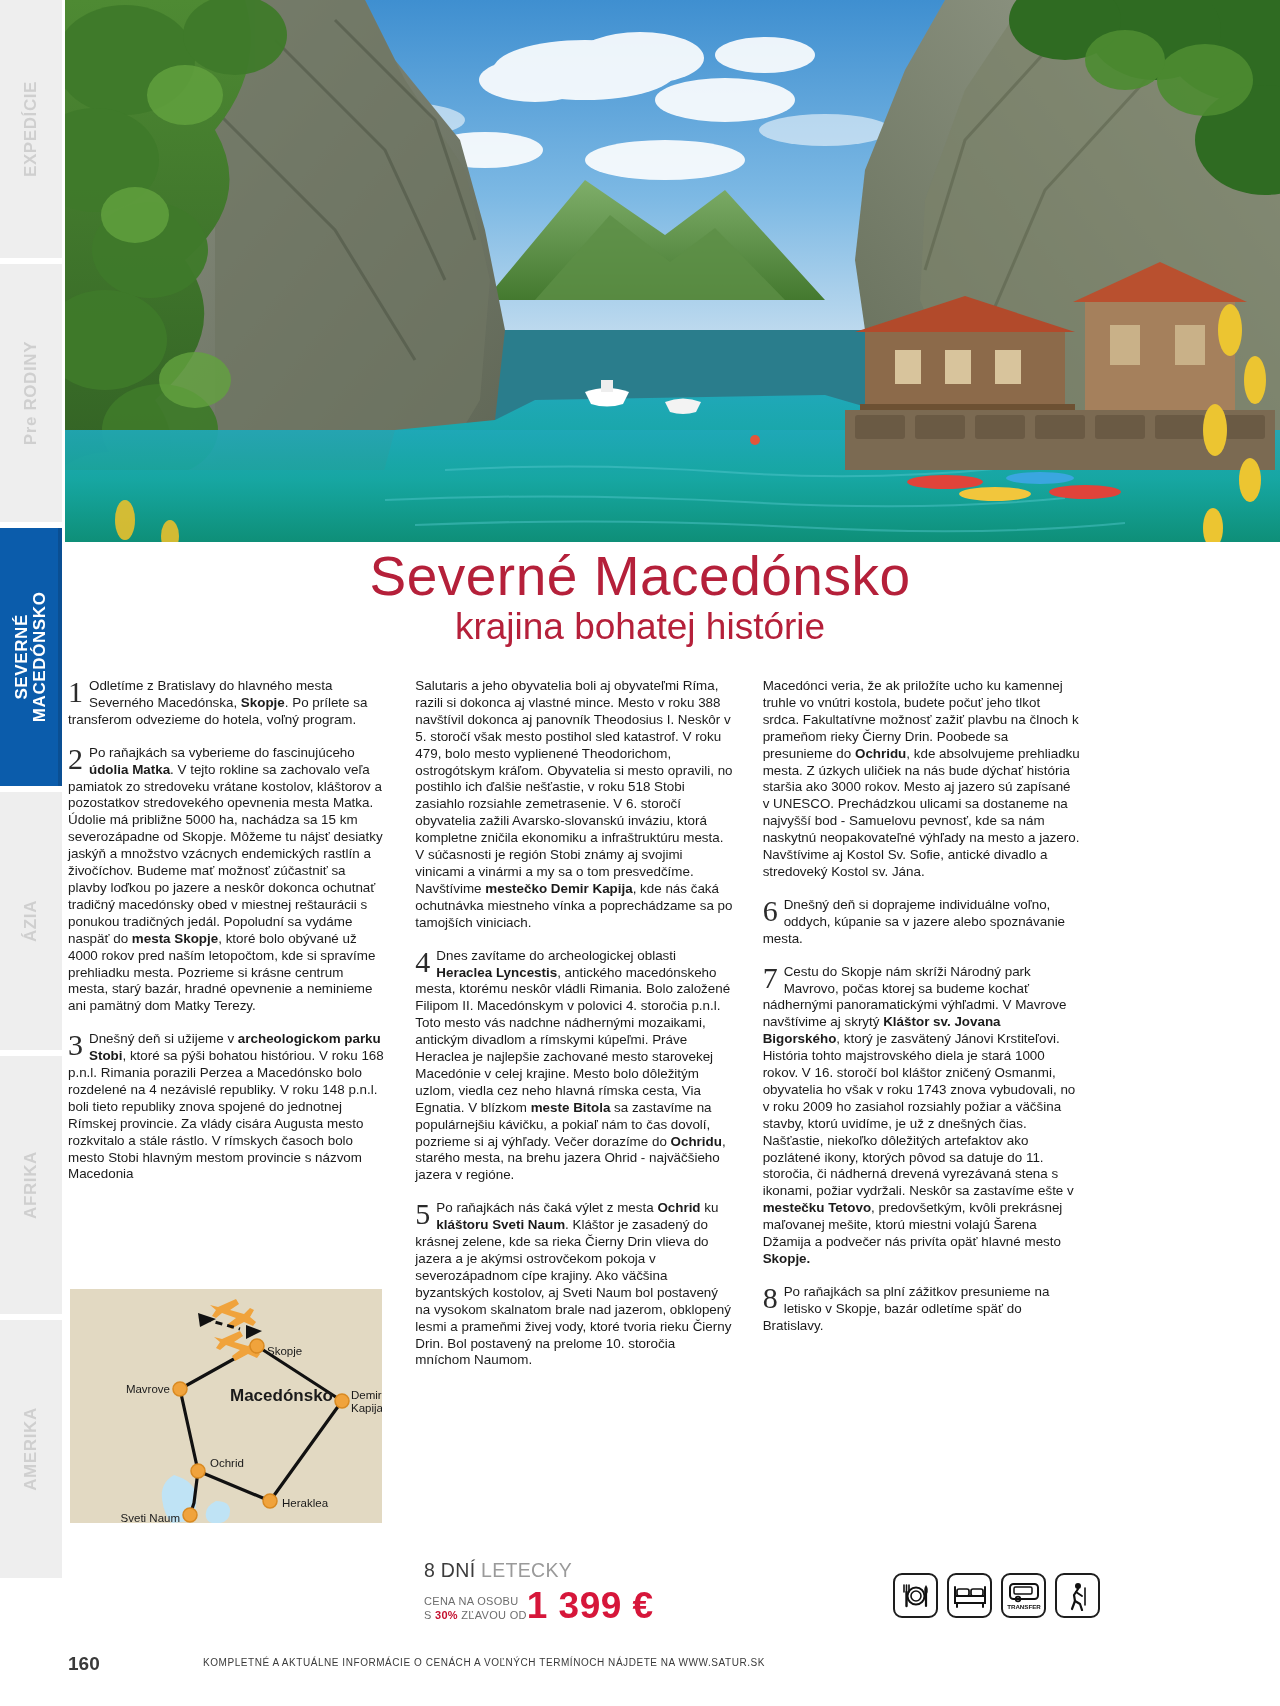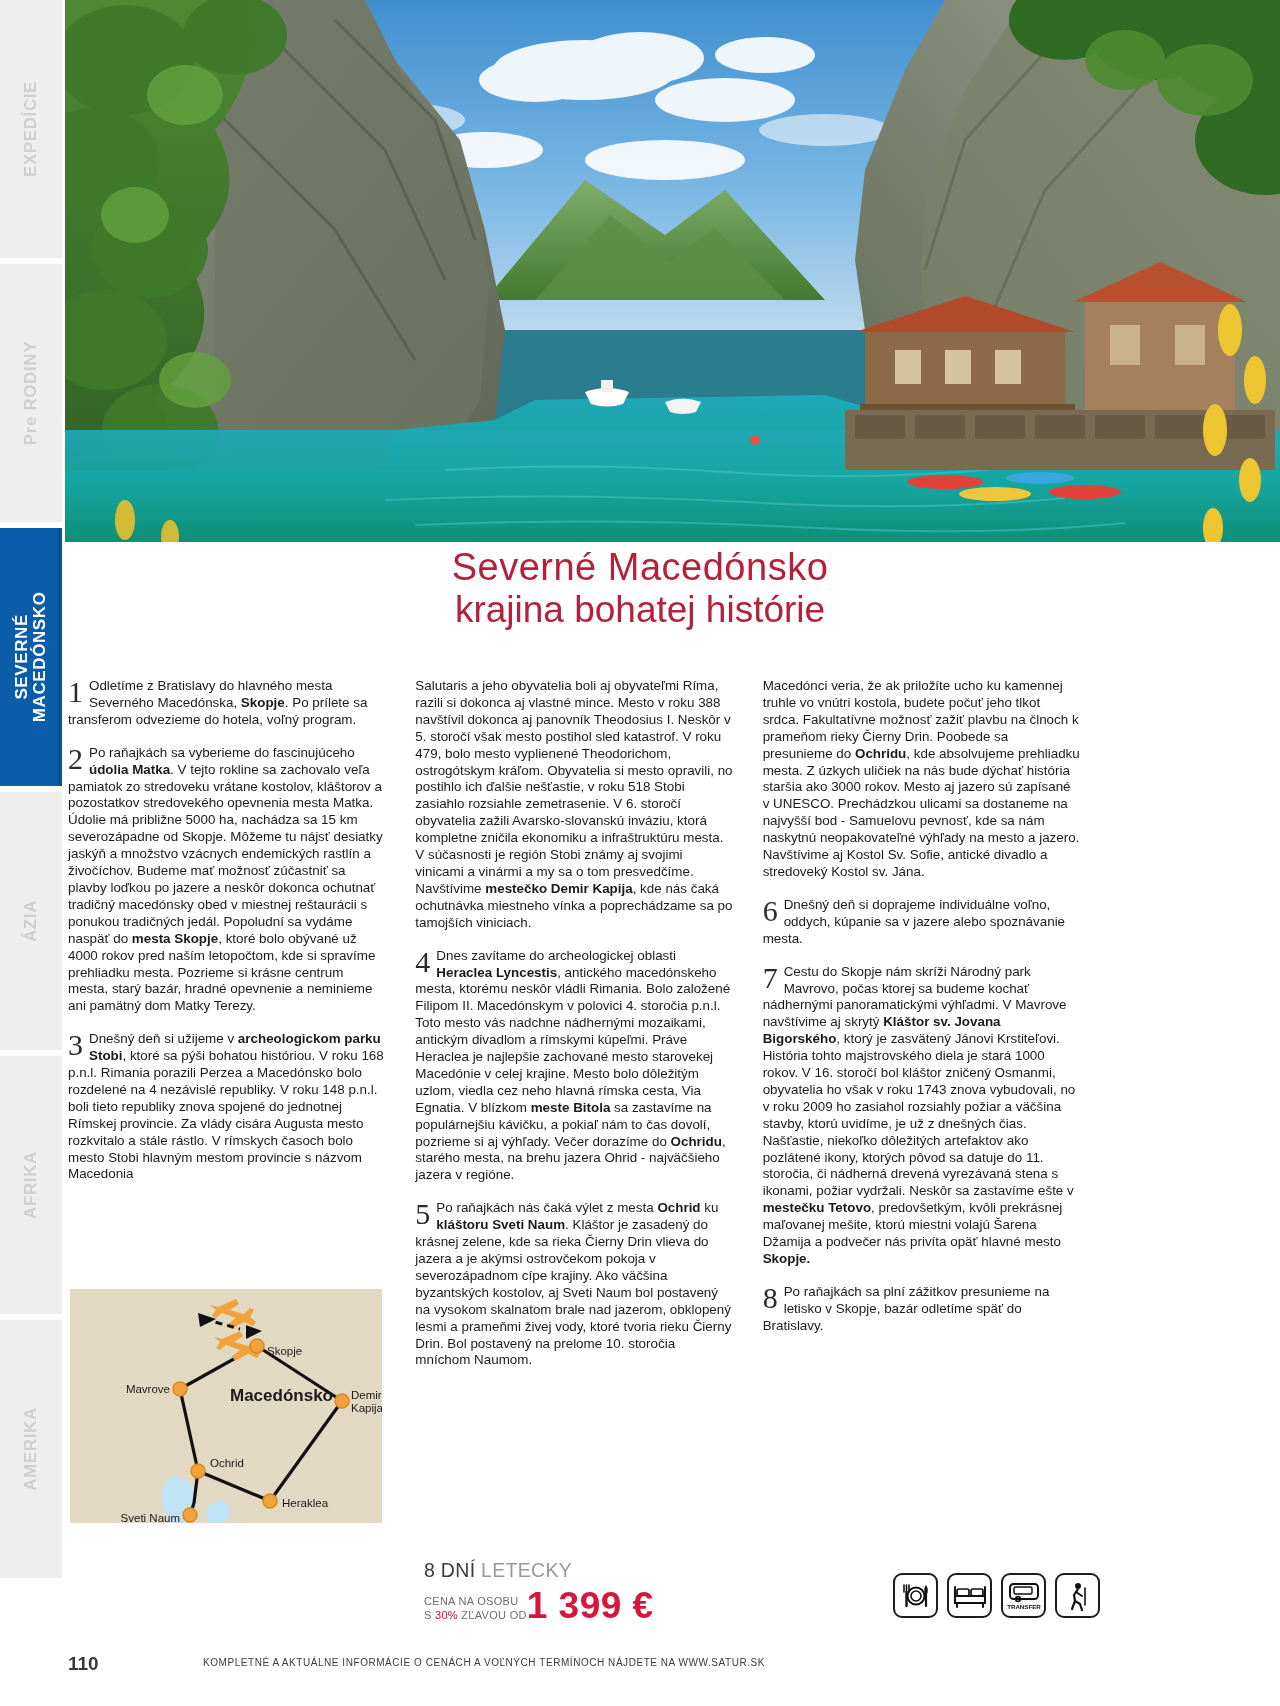--- a/index.html
+++ b/index.html
@@ -87,21 +87,21 @@
 
   
   .title-wrap {
     position: absolute;
     left: 65px;
     top: 548px;
     width: 1150px;
     text-align: center;
   }
   .title-main {
-    font-size: 38px;
+    font-size: 55px;
     font-weight: 400;
     color: #b5203a;
     letter-spacing: 0.5px;
     line-height: 1.02;
     font-family: "Liberation Sans", sans-serif;
   }
   .title-sub {
     font-size: 37px;
     font-weight: 400;
     color: #b5203a;
@@ -175,21 +175,21 @@
     margin-top: 4px;
   }
   .price-caption {
     font-size: 11px;
     color: #6d6d6d;
     line-height: 14.5px;
     letter-spacing: 0.3px;
     font-family: "Liberation Sans", sans-serif;
     padding-top: 4px;
   }
-  .price-caption b { color: #c4112f; font-weight: 400; }
+  .price-caption b { color: #c4112f; font-weight: 700; }
   .price-value {
     font-size: 37px;
     font-weight: 700;
     color: #d6163a;
     letter-spacing: 0.5px;
     line-height: 40px;
     font-family: "Liberation Sans", sans-serif;
   }
 
   
@@ -543,17 +543,17 @@
         <circle cx="13" cy="5" r="3" fill="#111"></circle>
         <path d="M13 8 l-4 6 l1 6 l-3 8" fill="none" stroke="#111" stroke-width="2.2" stroke-linecap="round" stroke-linejoin="round"></path>
         <path d="M10 20 l5 3 l2 6" fill="none" stroke="#111" stroke-width="2.2" stroke-linecap="round" stroke-linejoin="round"></path>
         <path d="M11 11 l6 4" fill="none" stroke="#111" stroke-width="2" stroke-linecap="round"></path>
         <path d="M20 7 v17" stroke="#111" stroke-width="1.6" stroke-linecap="round"></path>
       </svg>
     </div>
   </div>
 
   <div class="footer">
-    <div class="footer-page">110</div>
+    <div class="footer-page">160</div>
     <div class="footer-text">KOMPLETNÉ A AKTUÁLNE INFORMÁCIE O CENÁCH A VOĽNÝCH TERMÍNOCH NÁJDETE NA WWW.SATUR.SK</div>
   </div>
 
 </div>
 
 </body></html>

